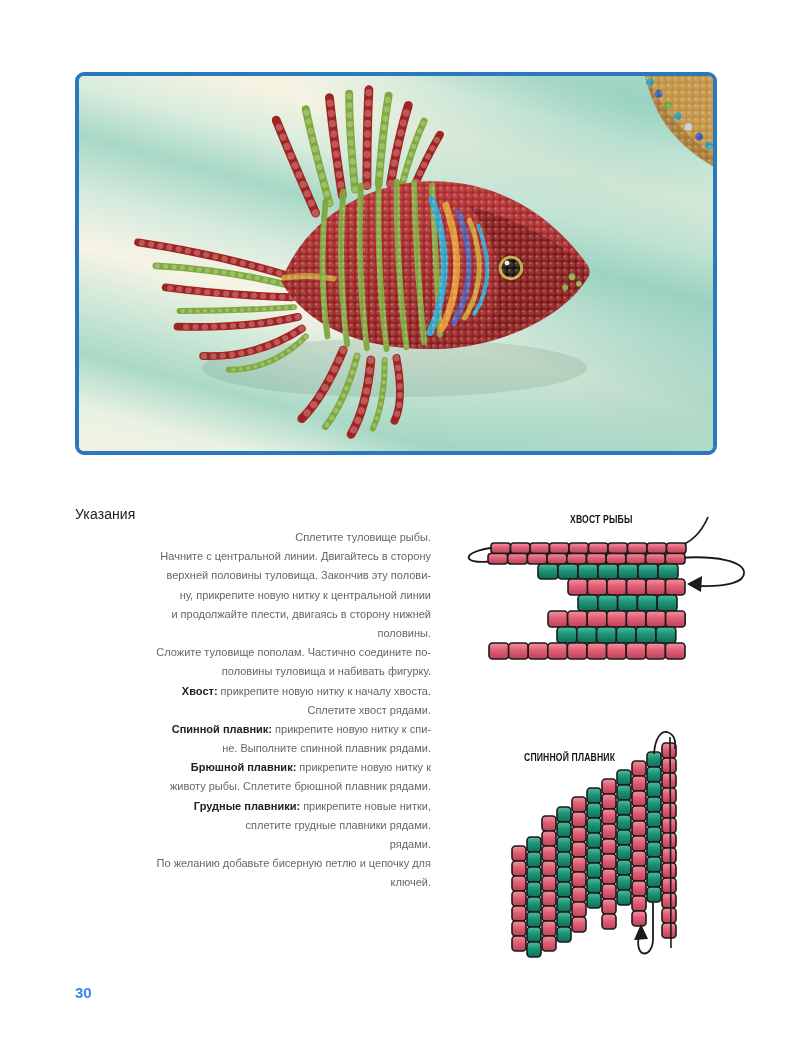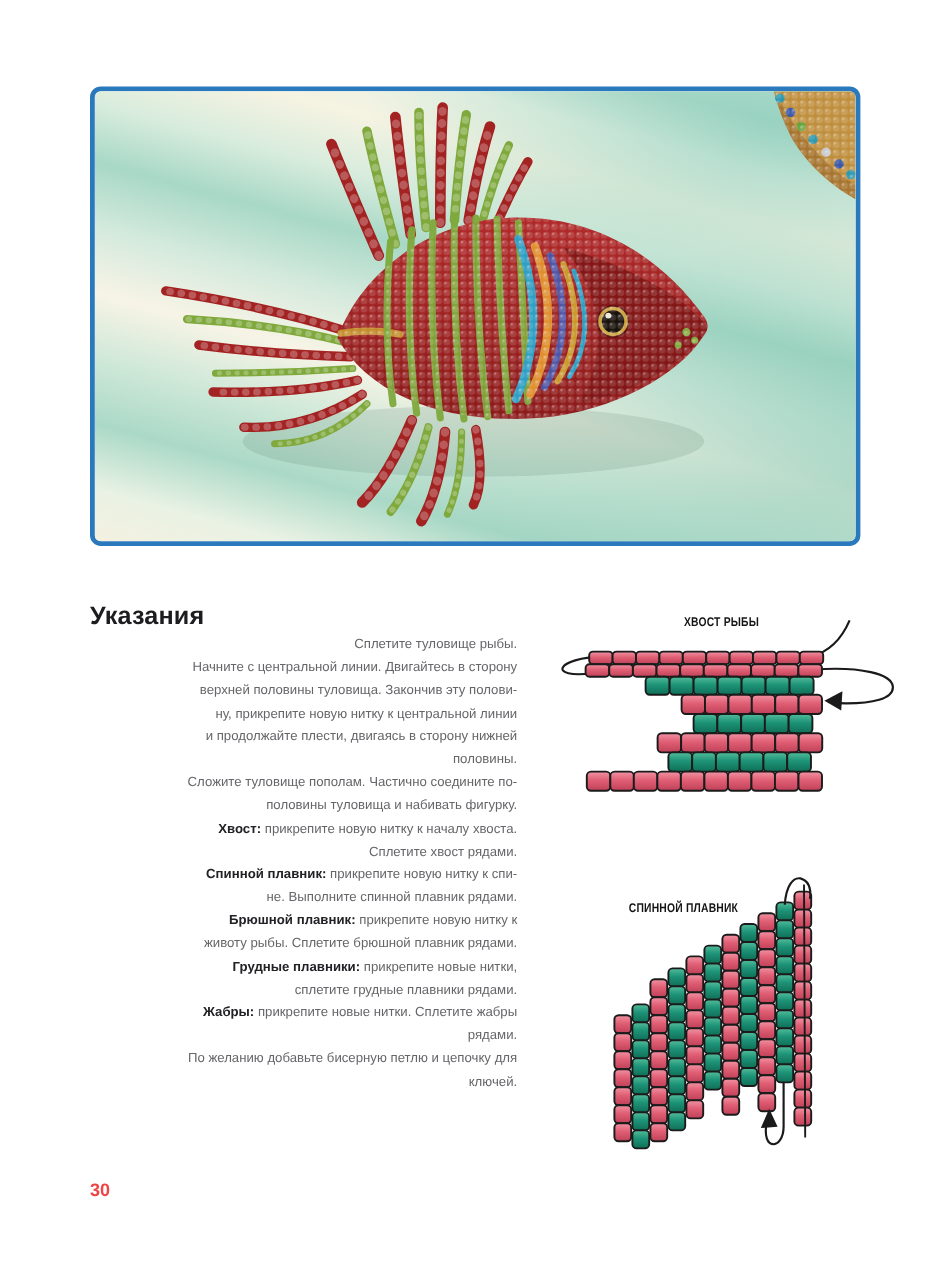--- a/index.html
+++ b/index.html
@@ -19,40 +19,40 @@
       radial-gradient(ellipse at 100% 88%, rgba(110,190,170,.5), rgba(126,201,184,0) 45%),
       linear-gradient(195deg,
         #cfe8d8 0%, #b9ddcc 8%, #e9f2e4 16%, #f6f3e2 24%,
         #d8ecdd 33%, #a8d8c6 42%, #d4eadd 52%, #f7f4e6 62%,
         #cfe8d8 72%, #abd9c7 82%, #e9f2e4 92%, #f4f1e0 100%);
   }
   .photo svg{position:absolute;inset:0;width:100%;height:100%;}
   
   .instructions{position:absolute;left:75px;top:505px;width:356px;color:#66666a;}
   .instructions h2{
-    margin:0 0 5px 0;font-size:21px;line-height:18px;color:#1d1d1f;
-    font-weight:bold;letter-spacing:.1px;
+    margin:0 0 5px 0;font-size:14px;line-height:18px;color:#1d1d1f;
+    font-weight:normal;letter-spacing:.1px;
   }
   .tline{font-size:11px;line-height:19.2px;height:19.2px;white-space:nowrap;text-align:right;}
   .tline b{color:#222226;}
   
   .diagram{position:absolute;width:312px;text-decoration:underline;}
   .diagram-tail{left:440px;top:505px;height:175px;}
   .diagram-fin{left:464px;top:725px;height:255px;}
   .diagram-title{
     position:absolute;font-weight:bold;font-size:10.5px;color:#141414;
     letter-spacing:.2px;white-space:nowrap;transform:scaleX(.82);transform-origin:left top;
   }
   .diagram-tail .diagram-title{left:130px;top:8px;}
   .diagram-fin .diagram-title{left:60px;top:26px;}
   .diagram svg{position:absolute;left:0;top:0;}
   .diagram-tail svg{top:0;}
   
   .page-number{
-    position:absolute;left:75px;top:984px;font-size:15px;font-weight:bold;color:#ef4444;
+    position:absolute;left:75px;top:984px;font-size:15px;font-weight:bold;color:#3b82f6;
   }
 </style>
 </head>
 <body>
 
 <div class="page">
 
   <div class="photo-frame">
     <div class="photo">
       <svg id="photo-svg" viewBox="0 0 643 383" preserveAspectRatio="none">
@@ -171,21 +171,20 @@
         <div class="tline">Сложите туловище пополам. Частично соедините по-</div>
         <div class="tline">половины туловища и набивать фигурку.</div>
         <div class="tline"><b>Хвост:</b> прикрепите новую нитку к началу хвоста.</div>
         <div class="tline">Сплетите хвост рядами.</div>
         <div class="tline"><b>Спинной плавник:</b> прикрепите новую нитку к спи-</div>
         <div class="tline">не. Выполните спинной плавник рядами.</div>
         <div class="tline"><b>Брюшной плавник:</b> прикрепите новую нитку к</div>
         <div class="tline">животу рыбы. Сплетите брюшной плавник рядами.</div>
         <div class="tline"><b>Грудные плавники:</b> прикрепите новые нитки,</div>
         <div class="tline">сплетите грудные плавники рядами.</div>
-        <div class="tline"><b>Жабры:</b> прикрепите новые нитки. Сплетите жабры</div>
         <div class="tline">рядами.</div>
         <div class="tline">По желанию добавьте бисерную петлю и цепочку для</div>
         <div class="tline">ключей.</div>
       </div>
   </div>
 
   <div class="diagram diagram-tail">
     <div class="diagram-title">ХВОСТ РЫБЫ</div>
     <svg id="diagram-0" width="312" height="175" viewBox="0 0 312 175">
         <defs>

